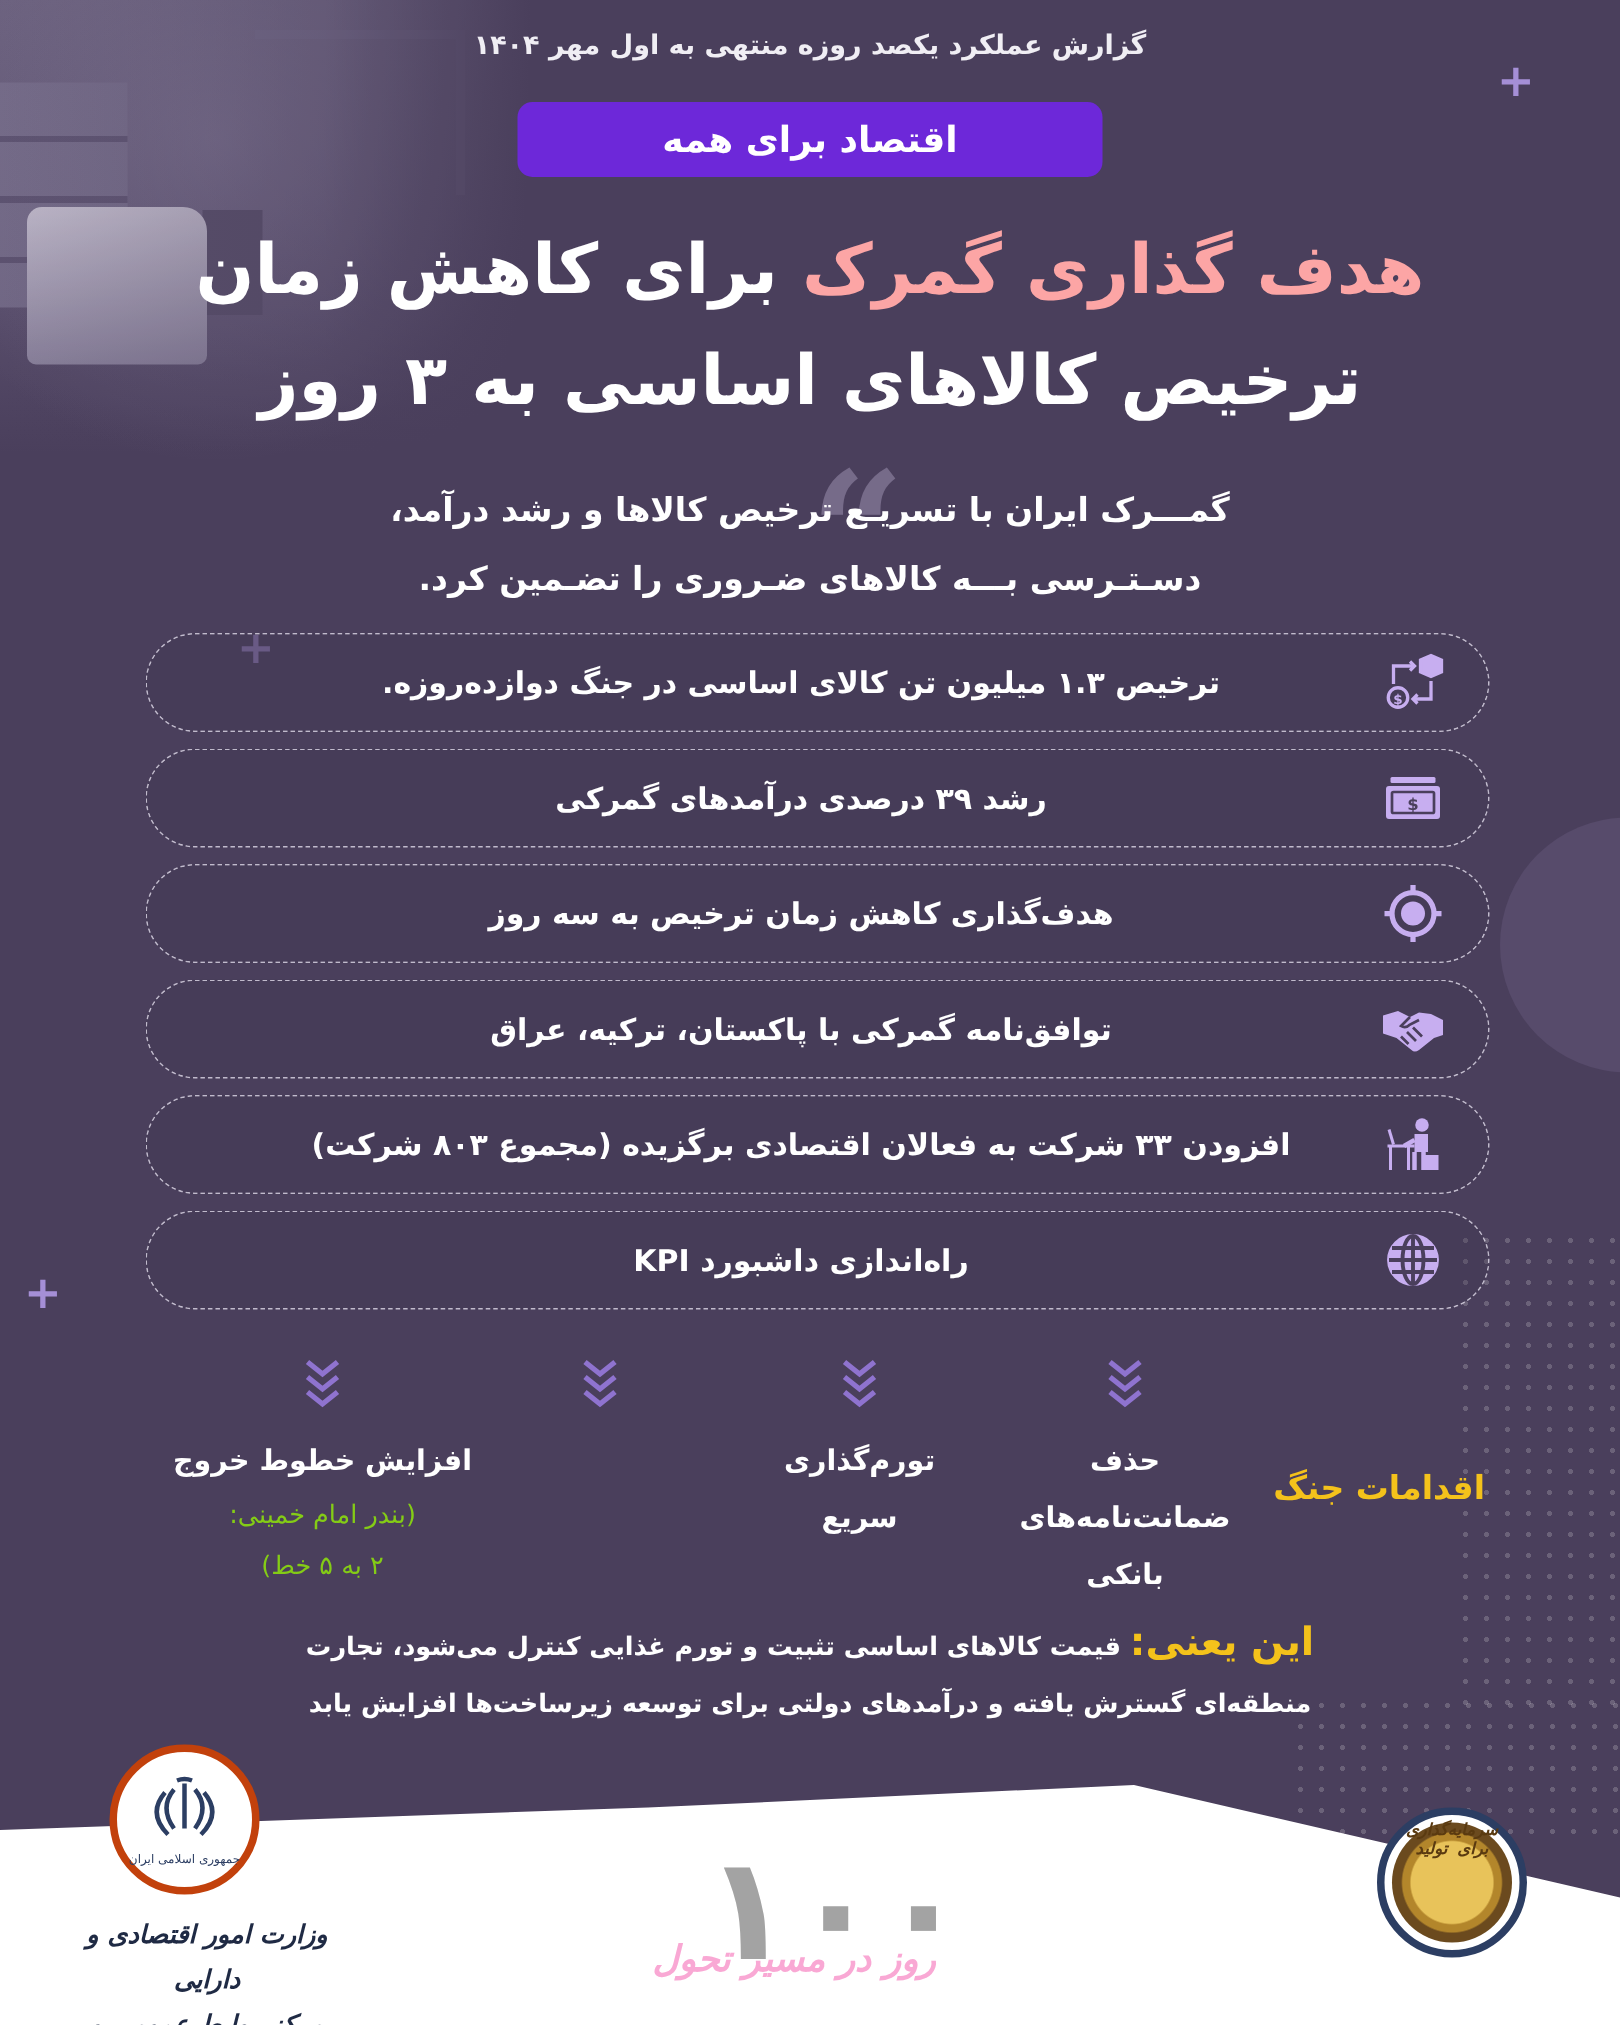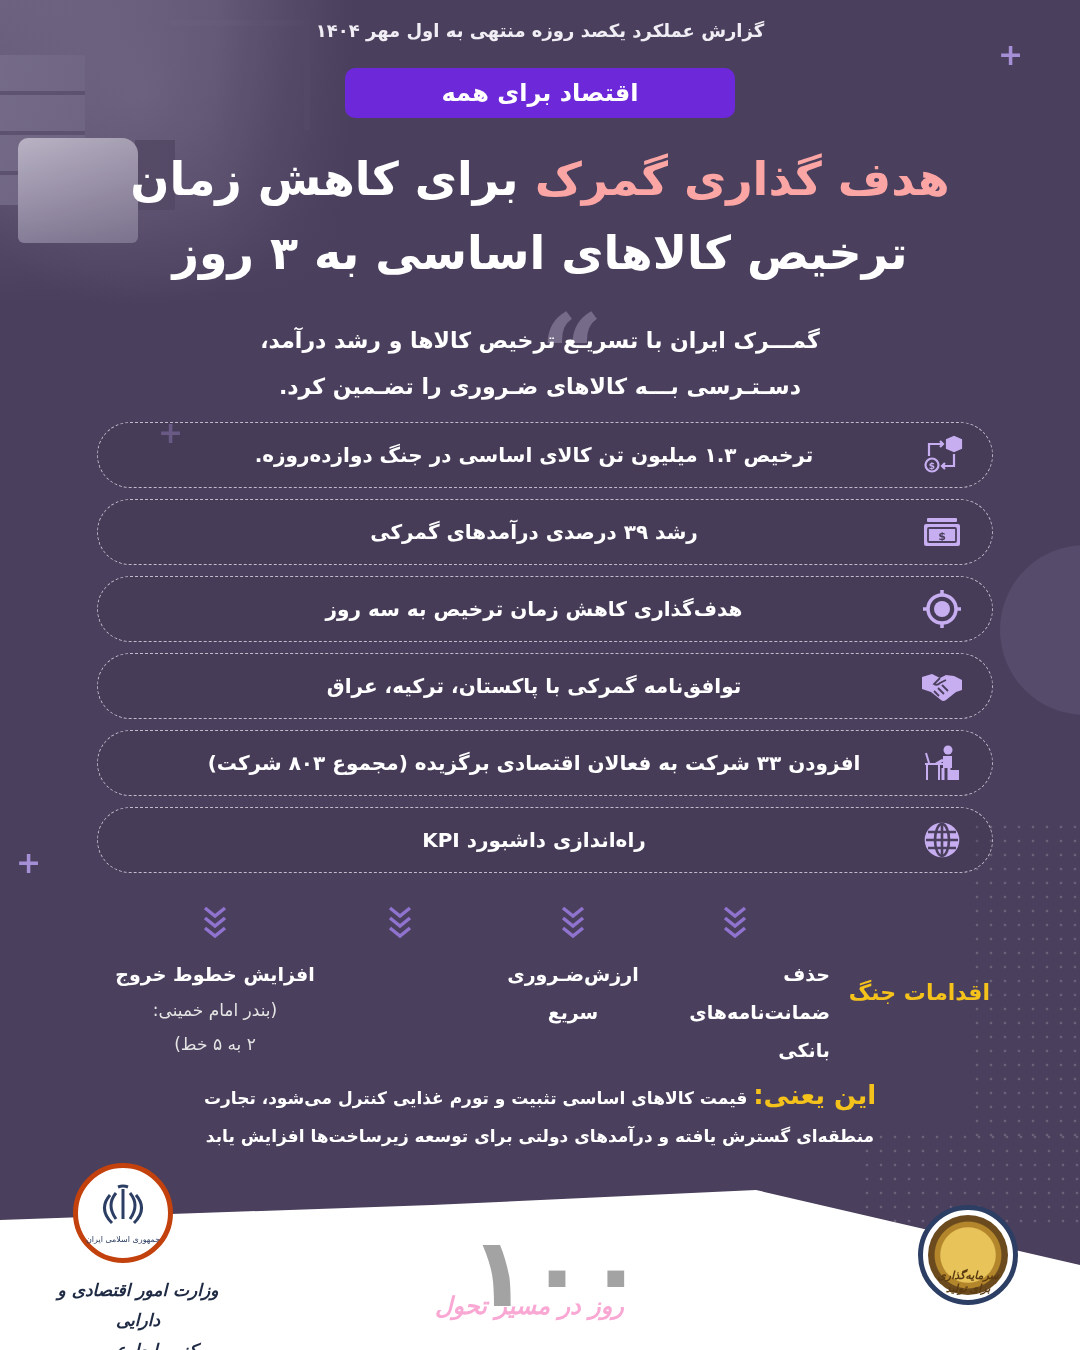--- a/index.html
+++ b/index.html
@@ -105,21 +105,21 @@
     color: #f4c21b;
   }
   .action-col {
     position: absolute; top: 0; text-align: center; width: 190px;
   }
   .chev { height: 36px; display: flex; justify-content: center; }
   .action-col .text {
     margin-top: 14px; font-size: 19px; font-weight: bold; line-height: 38px;
   }
   .action-col .sub {
-    font-size: 17px; font-weight: normal; line-height: 34px; color: #e5e5e5;
+    font-size: 17px; font-weight: normal; line-height: 34px; color: #84cc16;
   }
   .meaning {
     position: absolute; top: 1076px; left: 0; right: 0; text-align: center;
     font-size: 17px; font-weight: bold; line-height: 38px; color: #fff;
   }
   .meaning .lead { color: #f4c21b; font-size: 26px; }
   .footer-white {
     position: absolute; left: 0; right: 0; bottom: 0; height: 180px;
     background: #ffffff;
     clip-path: polygon(0 50px, 40% 35px, 70% 20px, 100% 95px, 100% 100%, 0 100%);
@@ -147,22 +147,22 @@
     font-family: "DejaVu Serif", serif; font-style: italic; font-weight: bold;
   }
   .seal {
     position: absolute; left: 918px; top: 1205px; width: 100px; height: 100px;
     border-radius: 50%; background: #fff; border: 5px solid #2c3e63;
     display: flex; align-items: center; justify-content: center;
   }
   .seal .gear {
     width: 80px; height: 80px; border-radius: 50%;
     background: radial-gradient(circle, #e8c35a 0 48%, #b3862b 50% 58%, #6b4a1e 60% 100%);
-    display: flex; align-items: flex-end; justify-content: center;
-    color: #5a3a10; font-family: Liberation Serif, serif; font-size: 11px; font-style: italic; text-align: center;
+    display: flex; align-items: flex-start; justify-content: center;
+    color: #5a3a10; font-family: Liberation Mono, monospace; font-size: 11px; font-style: italic; text-align: center;
     line-height: 13px; font-weight: bold;
   }
 </style>
 </head>
 <body>
 
 <div class="bg-photo">
   <div class="containers"></div>
   <div class="crane"></div>
   <div class="truck-box"></div>
@@ -261,41 +261,41 @@
         <path d="M5 21 h32 M21 5 v32 M7 13 h28 M7 29 h28" stroke="#4a3f5c"></path>
       </svg>
     </span>
     <span class="label">راه‌اندازی داشبورد KPI</span>
   </div>
 </div>
 
 <div class="actions">
   <div class="action-title">اقدامات جنگ</div>
 
-  <div class="action-col" style="left:540px;text-align:right;">
+  <div class="action-col" style="left:555px;">
     <div class="chev">
       <svg width="26" height="36" viewBox="0 0 26 36" fill="none" stroke="#8f73cf" stroke-width="3.5">
           <path d="M3 3 l10 8 l10 -8 M3 13 l10 8 l10 -8 M3 23 l10 8 l10 -8"></path>
         </svg>
     </div>
     <div class="text">
       <div>حذف</div>
       <div>ضمانت‌نامه‌های</div>
       <div>بانکی</div>
     </div>
   </div>
 
   <div class="action-col" style="left:378px;">
     <div class="chev">
       <svg width="26" height="36" viewBox="0 0 26 36" fill="none" stroke="#8f73cf" stroke-width="3.5">
           <path d="M3 3 l10 8 l10 -8 M3 13 l10 8 l10 -8 M3 23 l10 8 l10 -8"></path>
         </svg>
     </div>
     <div class="text">
-      <div>ارزش‌ضـروری</div>
+      <div>تورم‌گذاری</div>
       <div>سریع</div>
     </div>
   </div>
 
   <div class="action-col" style="left:205px;">
     <div class="chev">
       <svg width="26" height="36" viewBox="0 0 26 36" fill="none" stroke="#8f73cf" stroke-width="3.5">
           <path d="M3 3 l10 8 l10 -8 M3 13 l10 8 l10 -8 M3 23 l10 8 l10 -8"></path>
         </svg>
     </div>

